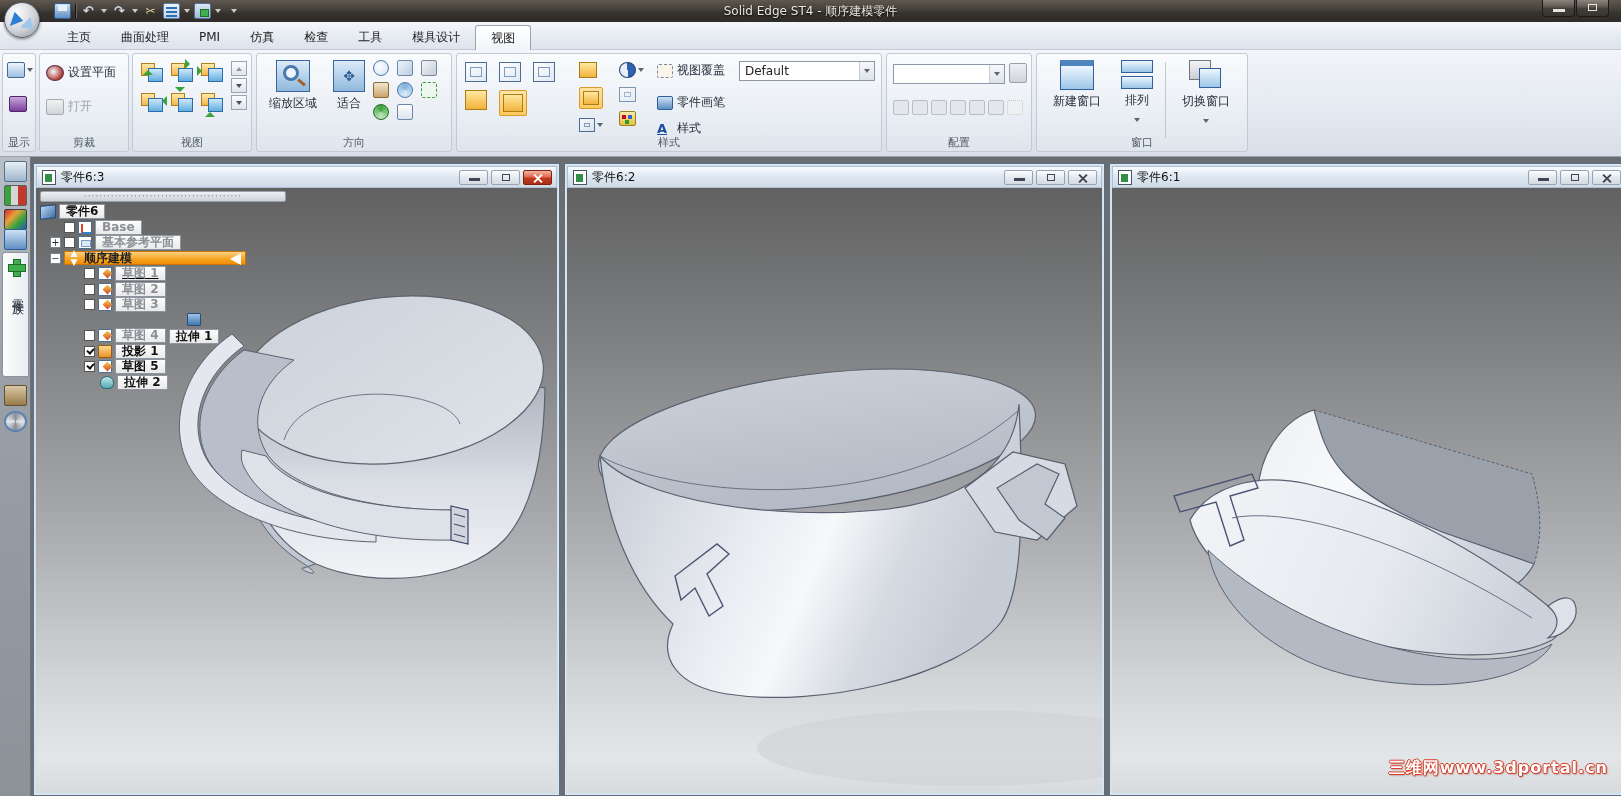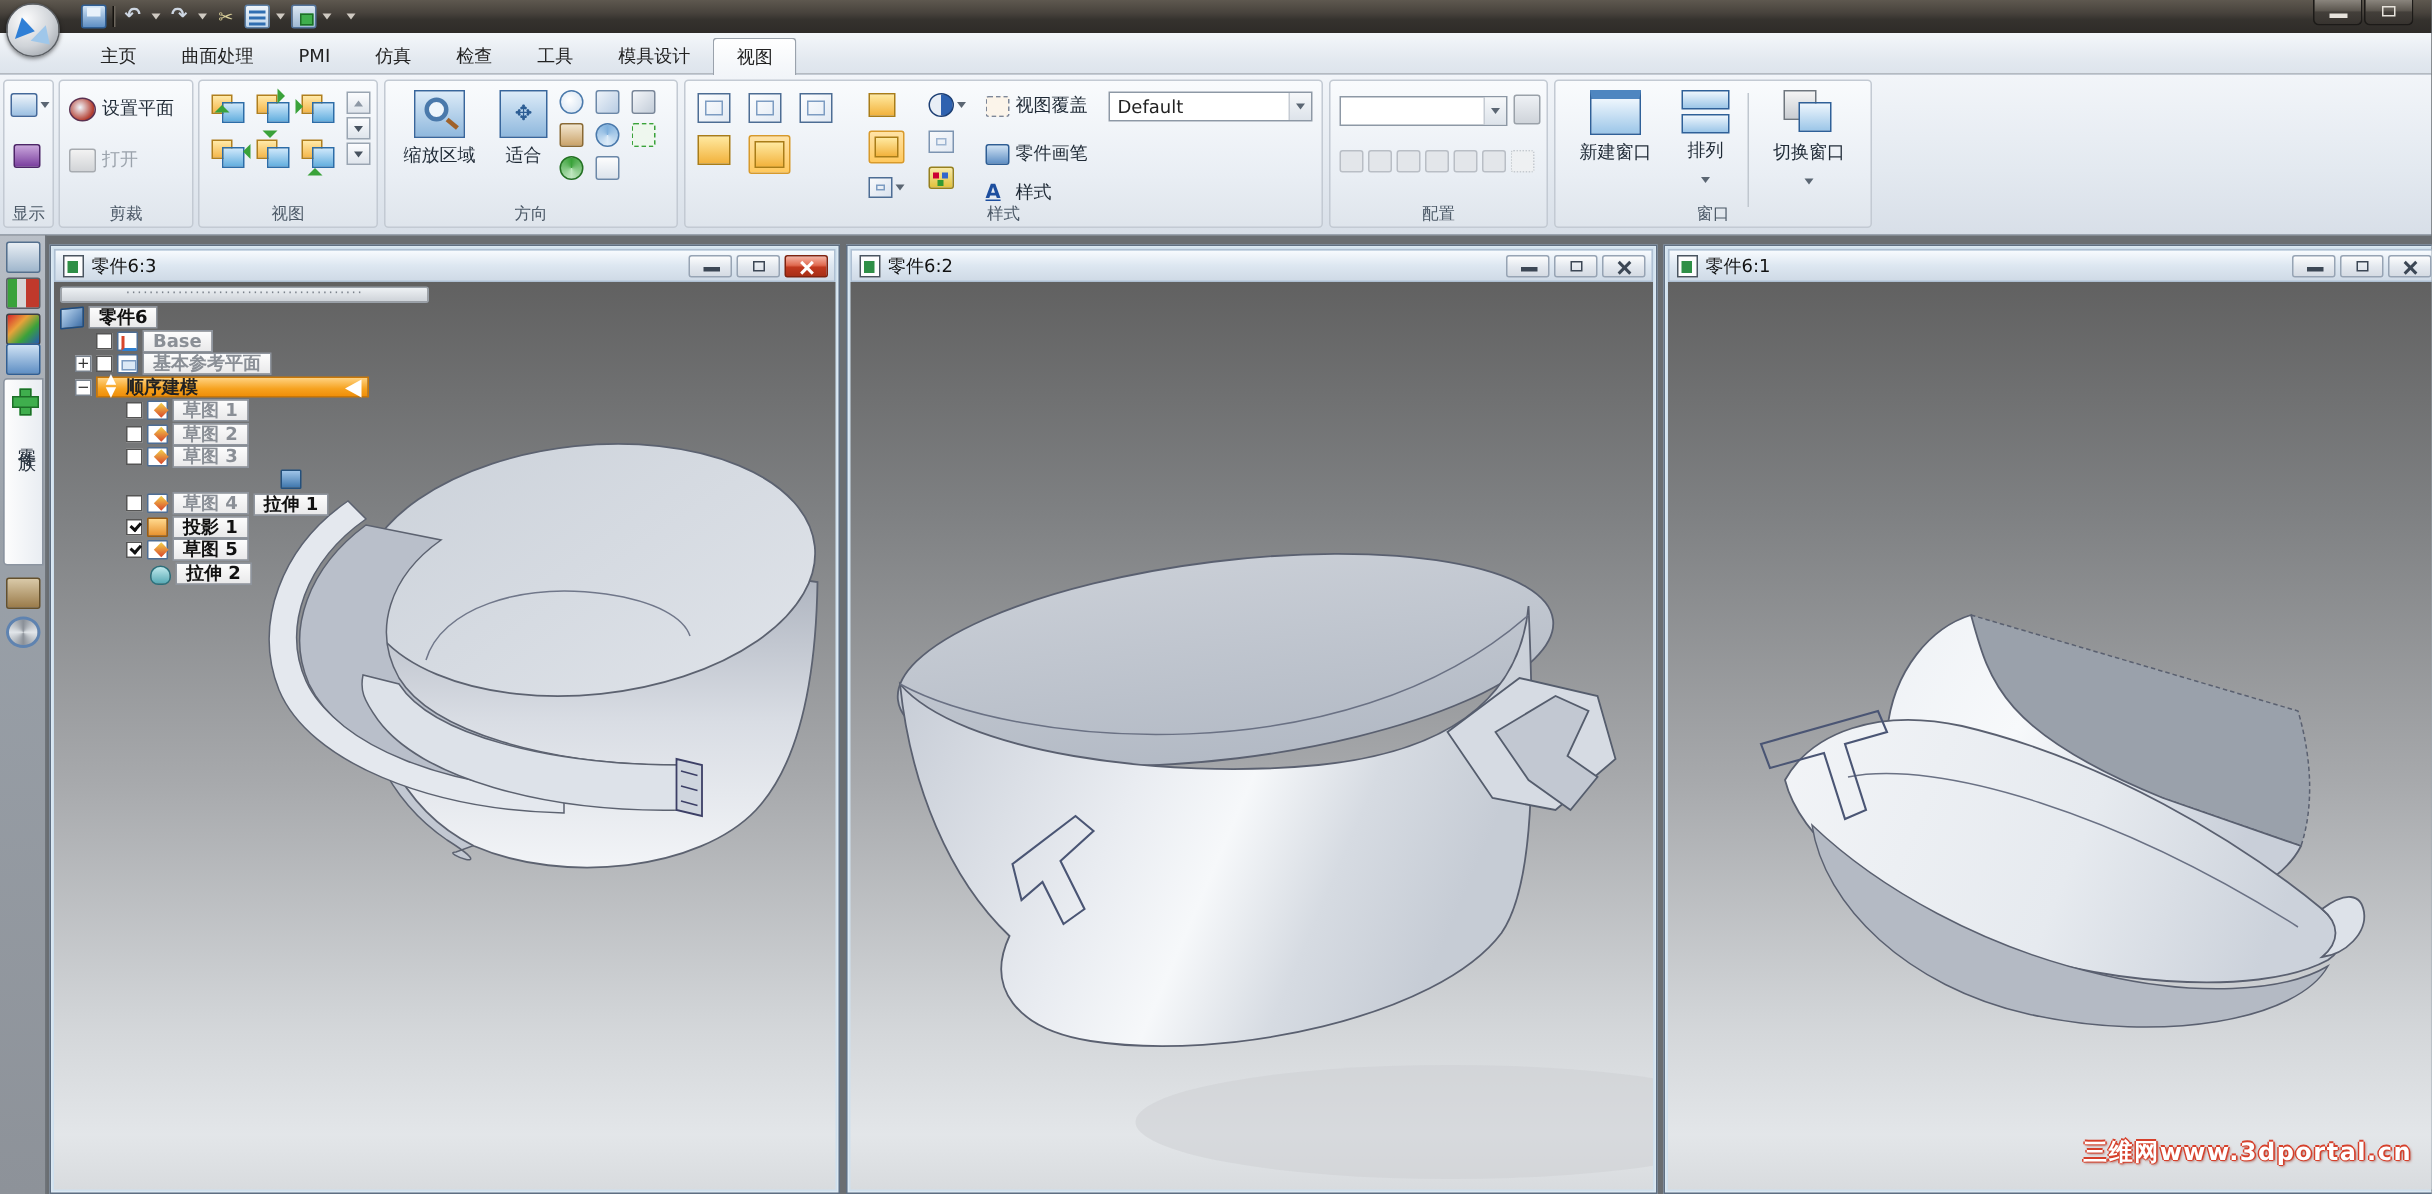--- a/index.html
+++ b/index.html
@@ -149,20 +149,21 @@
 
   .ga-up   { border-bottom-color:#3aa23a !important; }
   .ga-down { border-top-color:#3aa23a !important; }
   .ga-left { border-right-color:#3aa23a !important; }
   .ga-right{ border-left-color:#3aa23a !important; }
 </style>
 </head>
 <body>
 
 <div class="titlebar">
+  <div class="apptitle">Solid Edge ST4 - 顺序建模零件</div>
   <div class="winctl">
     <div class="wbtn">
         <span class="mn"></span>
       </div>
     <div class="wbtn">
         <span class="rs"></span>
       </div>
   </div>
 </div>
 <div class="appbtn">
@@ -462,21 +463,21 @@
         <span class="pill gray">基本参考平面</span>
       </div>
       <div class="pfrow" style="margin-left:12px;">
         <span class="exp">−</span>
         <span class="hlbar" style="max-width:182px;">
           <span class="udar">▲<br>▼</span>
           <span>顺序建模</span>
           <span class="backtri"></span>
         </span>
       </div>
-      <div class="pfrow" style="margin-left:46px;">
+      <div class="pfrow" style="margin-left:46px;text-decoration:underline;">
         <span class="cb"></span>
         <span class="tico sketch"></span>
         <span class="pill gray">草图 1</span>
       </div>
       <div class="pfrow" style="margin-left:46px;">
         <span class="cb"></span>
         <span class="tico sketch"></span>
         <span class="pill gray">草图 2</span>
       </div>
       <div class="pfrow" style="margin-left:46px;">
@@ -496,21 +497,21 @@
       <div class="pfrow" style="margin-left:46px;">
         <span class="cb on"></span>
         <span class="tico project"></span>
         <span class="pill">投影 1</span>
       </div>
       <div class="pfrow" style="margin-left:46px;">
         <span class="cb on"></span>
         <span class="tico sketch"></span>
         <span class="pill">草图 5</span>
       </div>
-      <div class="pfrow" style="margin-left:62px;align-items:flex-end;">
+      <div class="pfrow" style="margin-left:62px;">
         <span class="tico extr2"></span>
         <span class="pill">拉伸 2</span>
       </div>
     </div>
   </div>
 </div>
 
 <div class="child" style="left:564px; width:541px;">
   <div class="ctitle">
     <span class="docico"></span>

